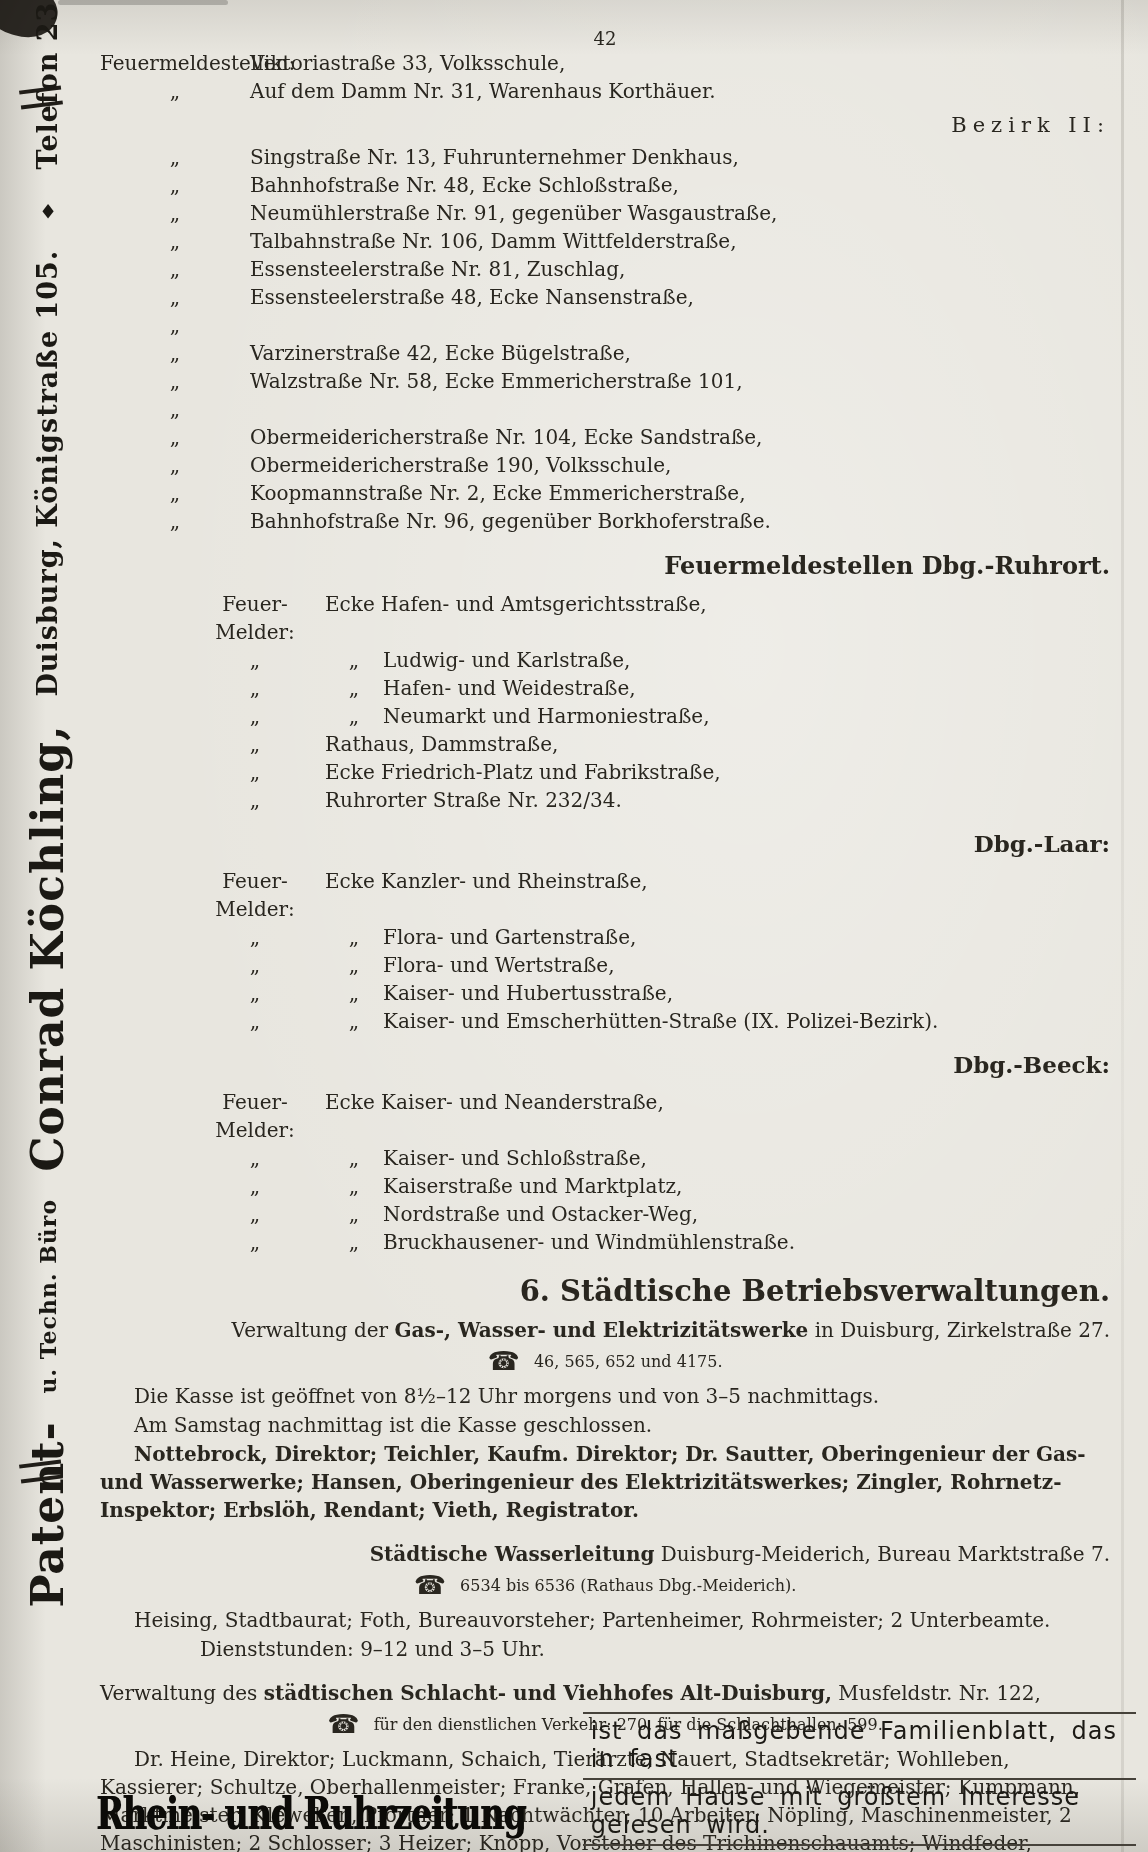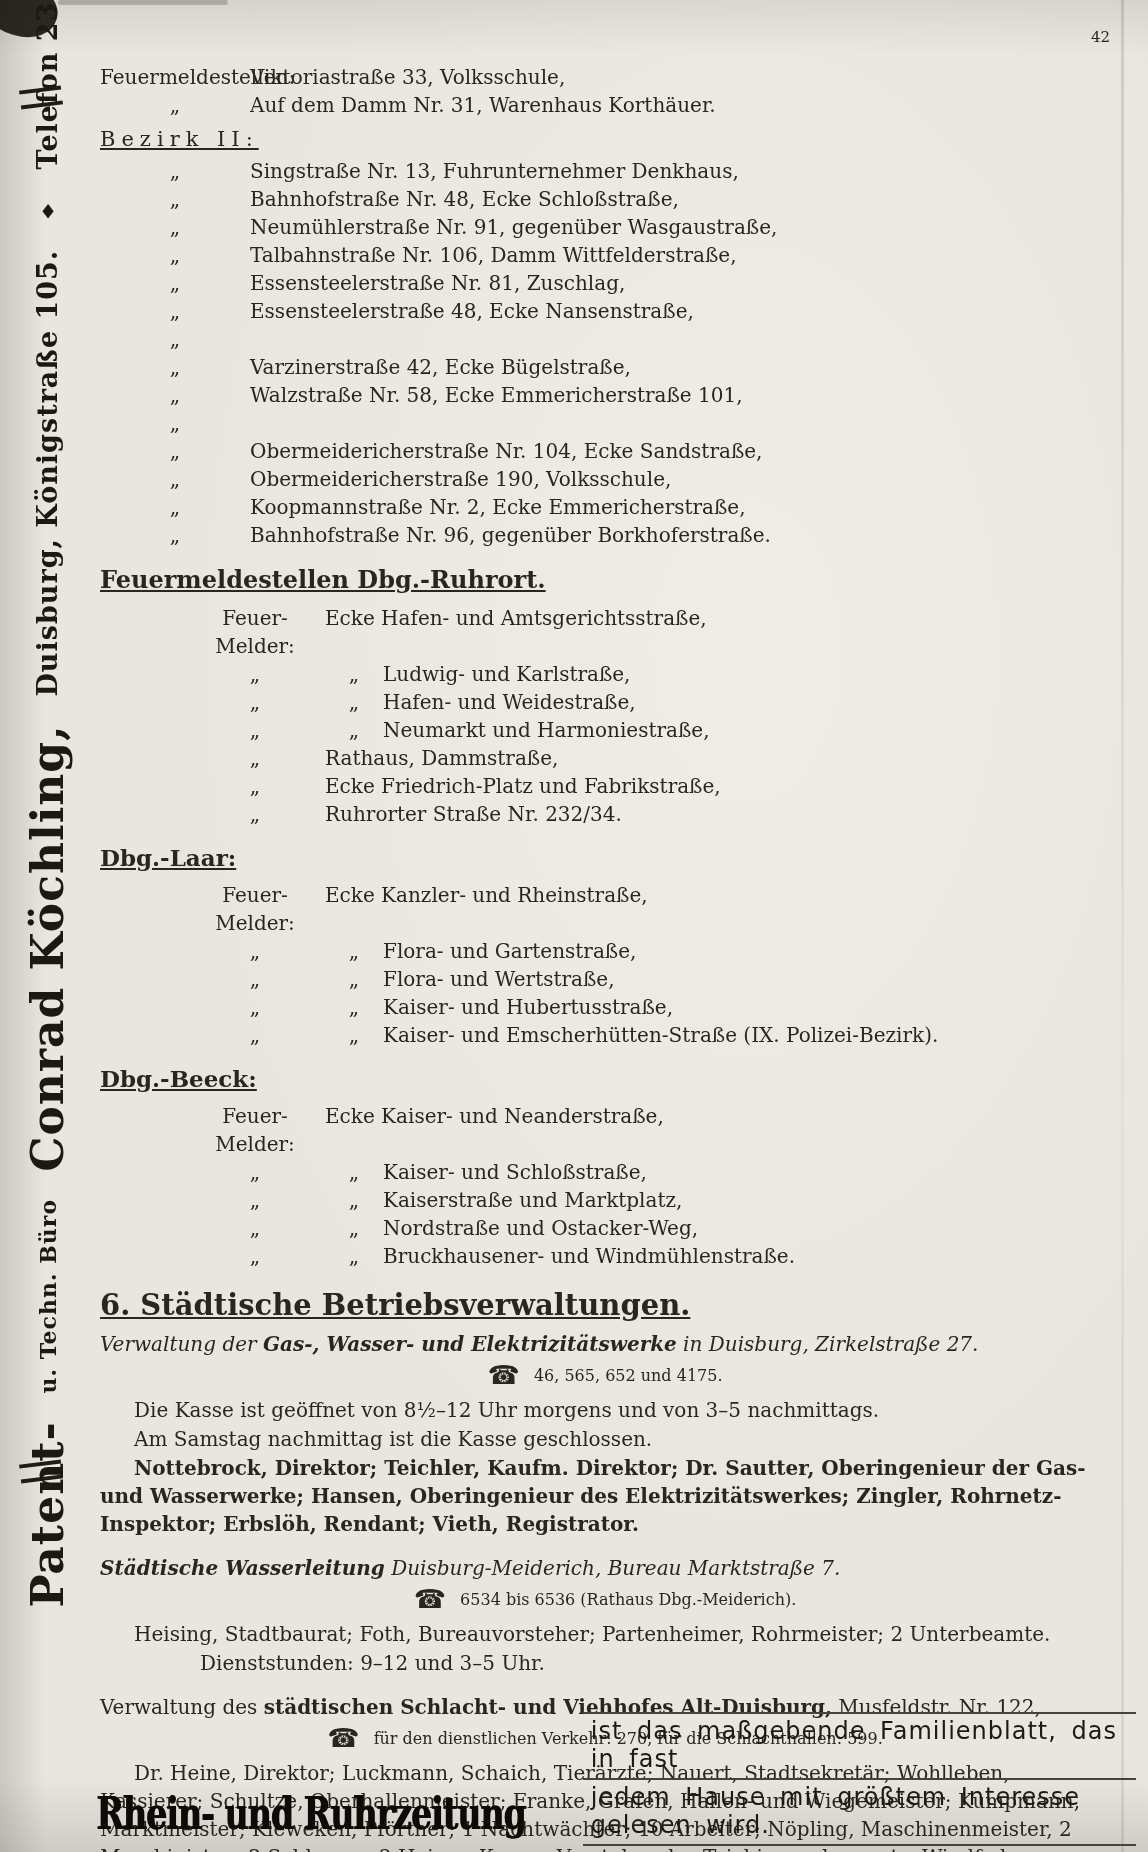--- a/index.html
+++ b/index.html
@@ -26,33 +26,33 @@
   
   .sidebar{position:absolute;left:2px;top:104px;width:92px;height:1352px;display:flex;align-items:center;justify-content:center;}
   .vtext{writing-mode:vertical-rl;transform:rotate(180deg);white-space:nowrap;font-weight:bold;color:#1b1914;line-height:1;}
   .vtext span{margin:11px 0;display:inline-block;}
   .s-xl{font-size:44px;letter-spacing:1px;}
   .s-md{font-size:27px;letter-spacing:1px;}
   .s-sm{font-size:22px;letter-spacing:1px;}
   .diamond{font-size:20px;}
   
   .content{position:absolute;left:100px;right:38px;top:28px;}
-  .pagenum{text-align:right;font-size:15px;margin-bottom:17px;}
+  .pagenum{text-align:center;font-size:18px;margin-bottom:0;}
   .rows{margin:0 0 2px 0;}
   .row{display:flex;font-size:20px;line-height:28px;}
   .row .a{flex:0 0 auto;text-align:center;}
   .row .b{flex:0 0 auto;text-align:center;}
   .row .t{flex:1 1 auto;}
-  .heading{text-align:left;font-weight:bold;text-decoration:underline;}
+  .heading{text-align:right;font-weight:bold;}
   .heading.spaced{font-weight:normal;letter-spacing:6px;font-size:21px;margin:8px 0 6px;}
   .heading.fraktur{font-size:24px;margin:16px 0 10px;}
   .heading.sub{font-size:23px;margin:16px 0 10px;}
   .heading.big{font-size:29px;margin:18px 0 8px;}
   .para,.center{font-size:20px;line-height:28px;margin:1px 0;}
-  .center{text-align:left;font-style:italic;}
+  .center{text-align:right;}
   .mt{margin-top:16px;}
   .bold{font-weight:bold;}
   .phone{text-align:center;margin:2px 0 6px;}
   .picon{font-size:26px;margin-right:14px;vertical-align:-3px;}
   
   .footer{position:absolute;left:96px;right:12px;bottom:6px;display:flex;align-items:flex-end;gap:20px;}
   .brand{font-weight:bold;font-size:36px;color:#0c0b08;letter-spacing:-1px;white-space:nowrap;transform:scale(.92,1.22);transform-origin:left bottom;text-shadow:1px 0 0 #0c0b08;padding-bottom:6px;}
   .tag{flex:1 1 auto;font-family:"DejaVu Sans","Liberation Sans",sans-serif;font-size:24px;color:#1c1a15;letter-spacing:1px;word-spacing:6px;}
   .tag .line{border-bottom:2px solid #46423a;padding:3px 8px 5px;}
   .tag .l1{border-top:2px solid #46423a;}

